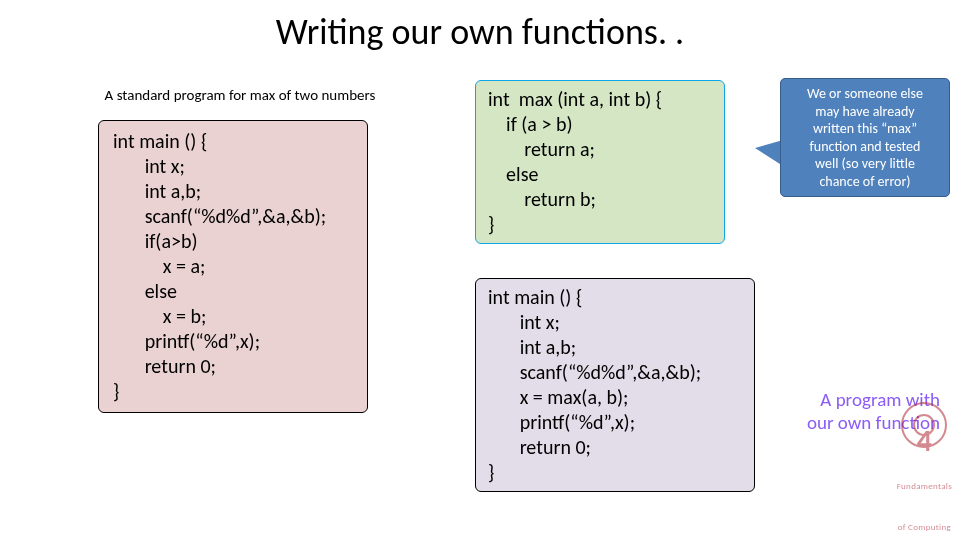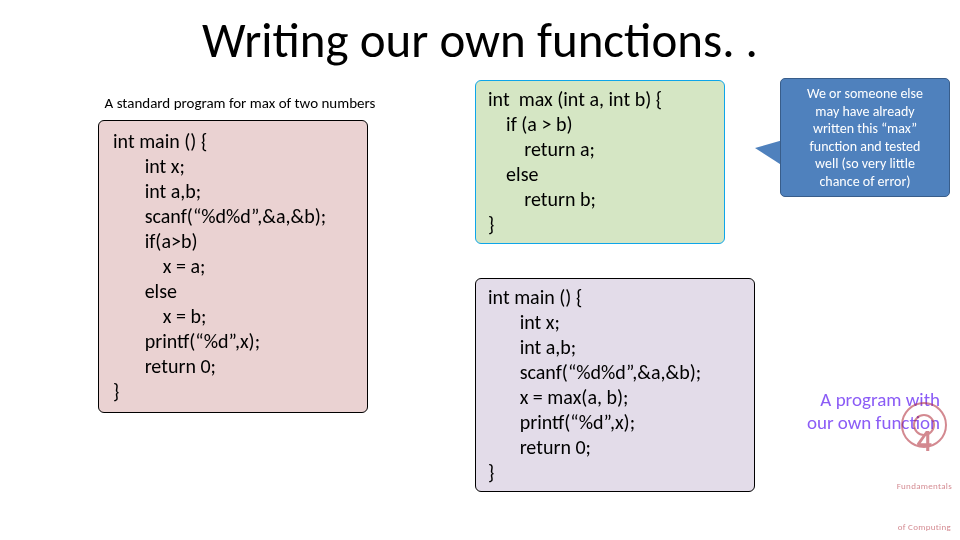--- a/index.html
+++ b/index.html
@@ -8,32 +8,31 @@
     width: 960px; height: 540px;
     background: #fff;
     font-family: "Calibri", "Segoe UI", Arial, sans-serif;
     overflow: hidden;
     position: relative;
   }
   .title {
     position: absolute;
     top: 10px; left: 0; width: 960px;
     text-align: center;
-    font-size: 49px;
+    font-size: 36px;
     color: #000;
     font-weight: 400;
   }
   .left-caption {
     position: absolute;
     top: 86px; left: 80px;
     width: 320px;
     font-size: 15px;
     color: #000;
     text-align: center;
-    margin-top: 8px;
   }
   .left-code {
     position: absolute;
     top: 120px; left: 98px;
     width: 270px;
     background: #ead2d2;
     border: 1px solid #000;
     border-radius: 6px;
     padding: 8px 14px 8px 14px;
     font-size: 20px;

